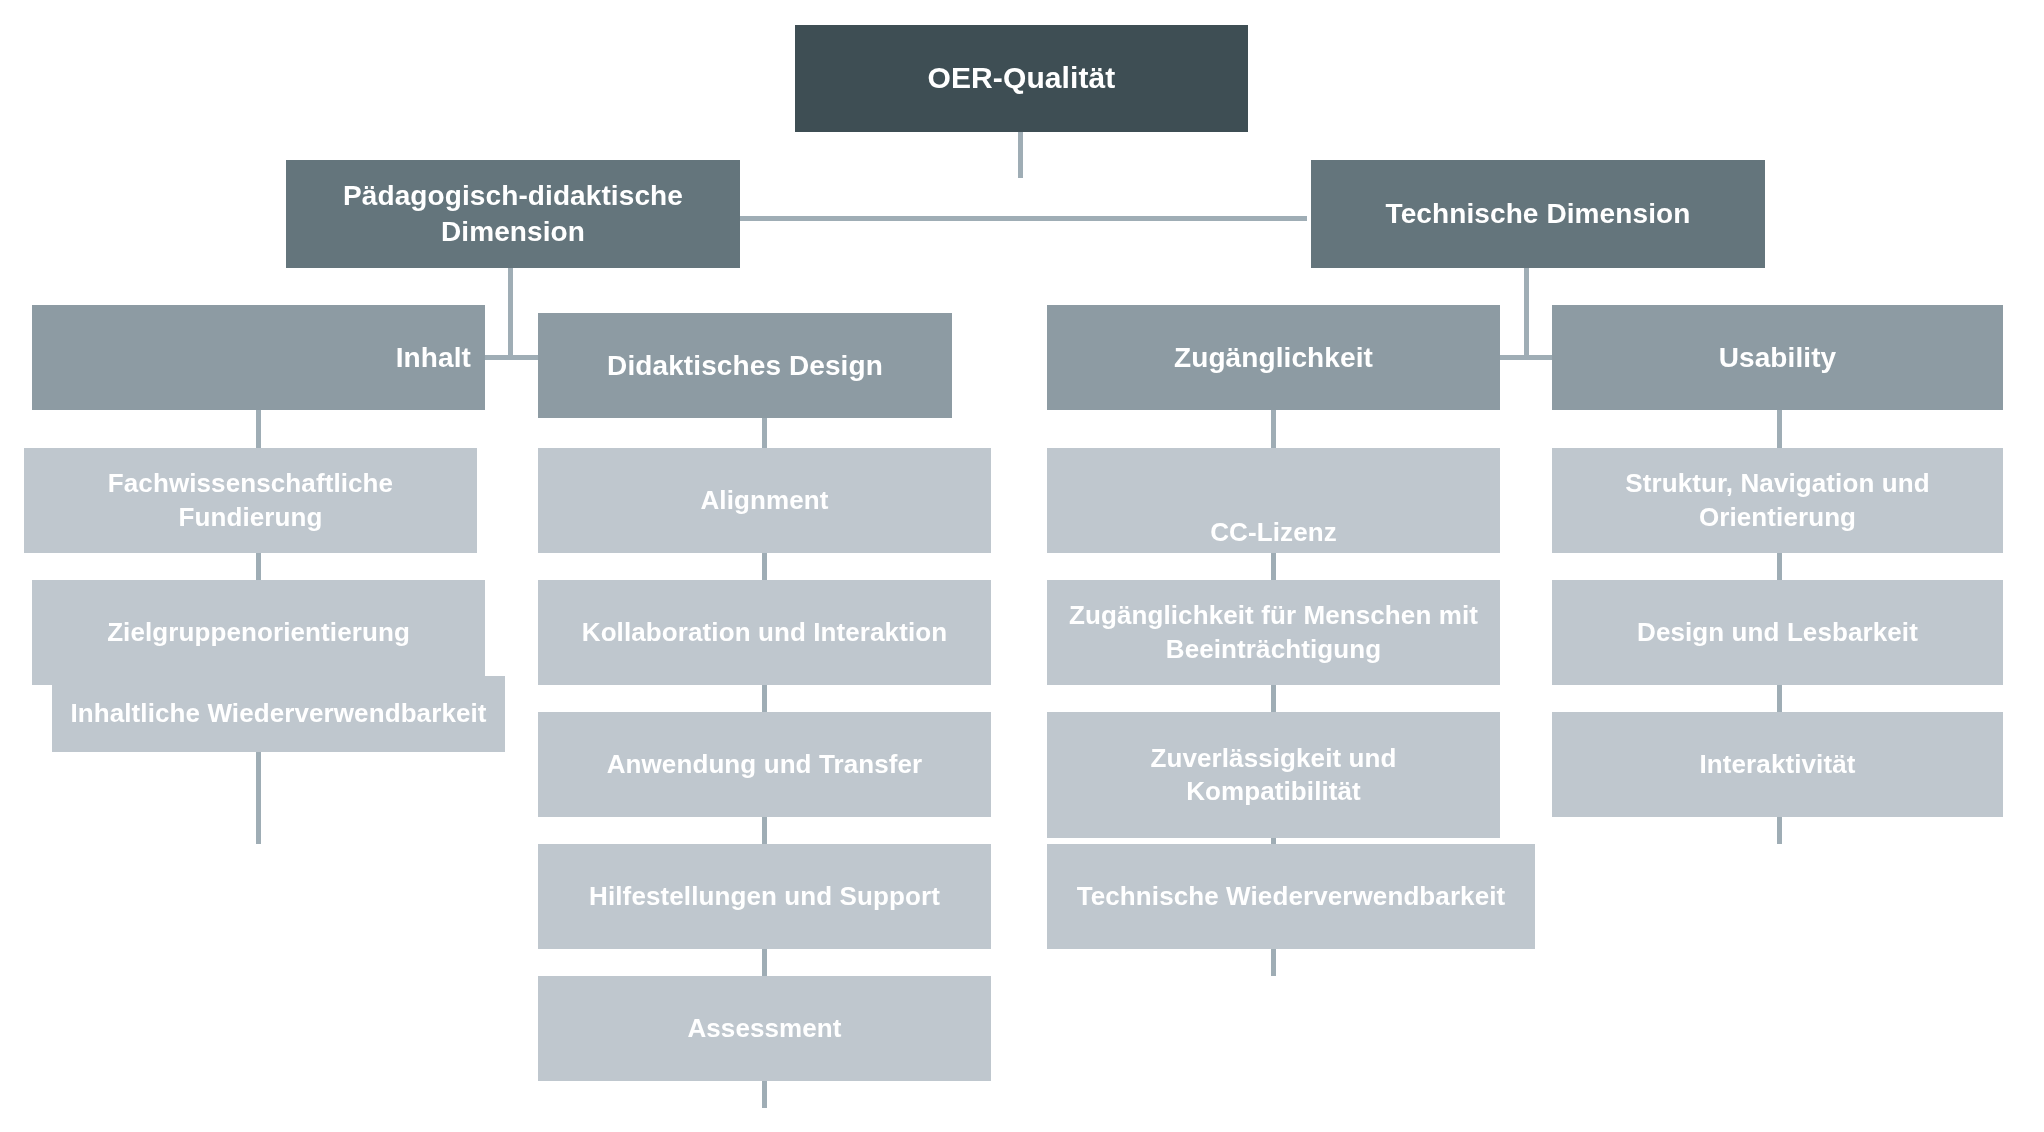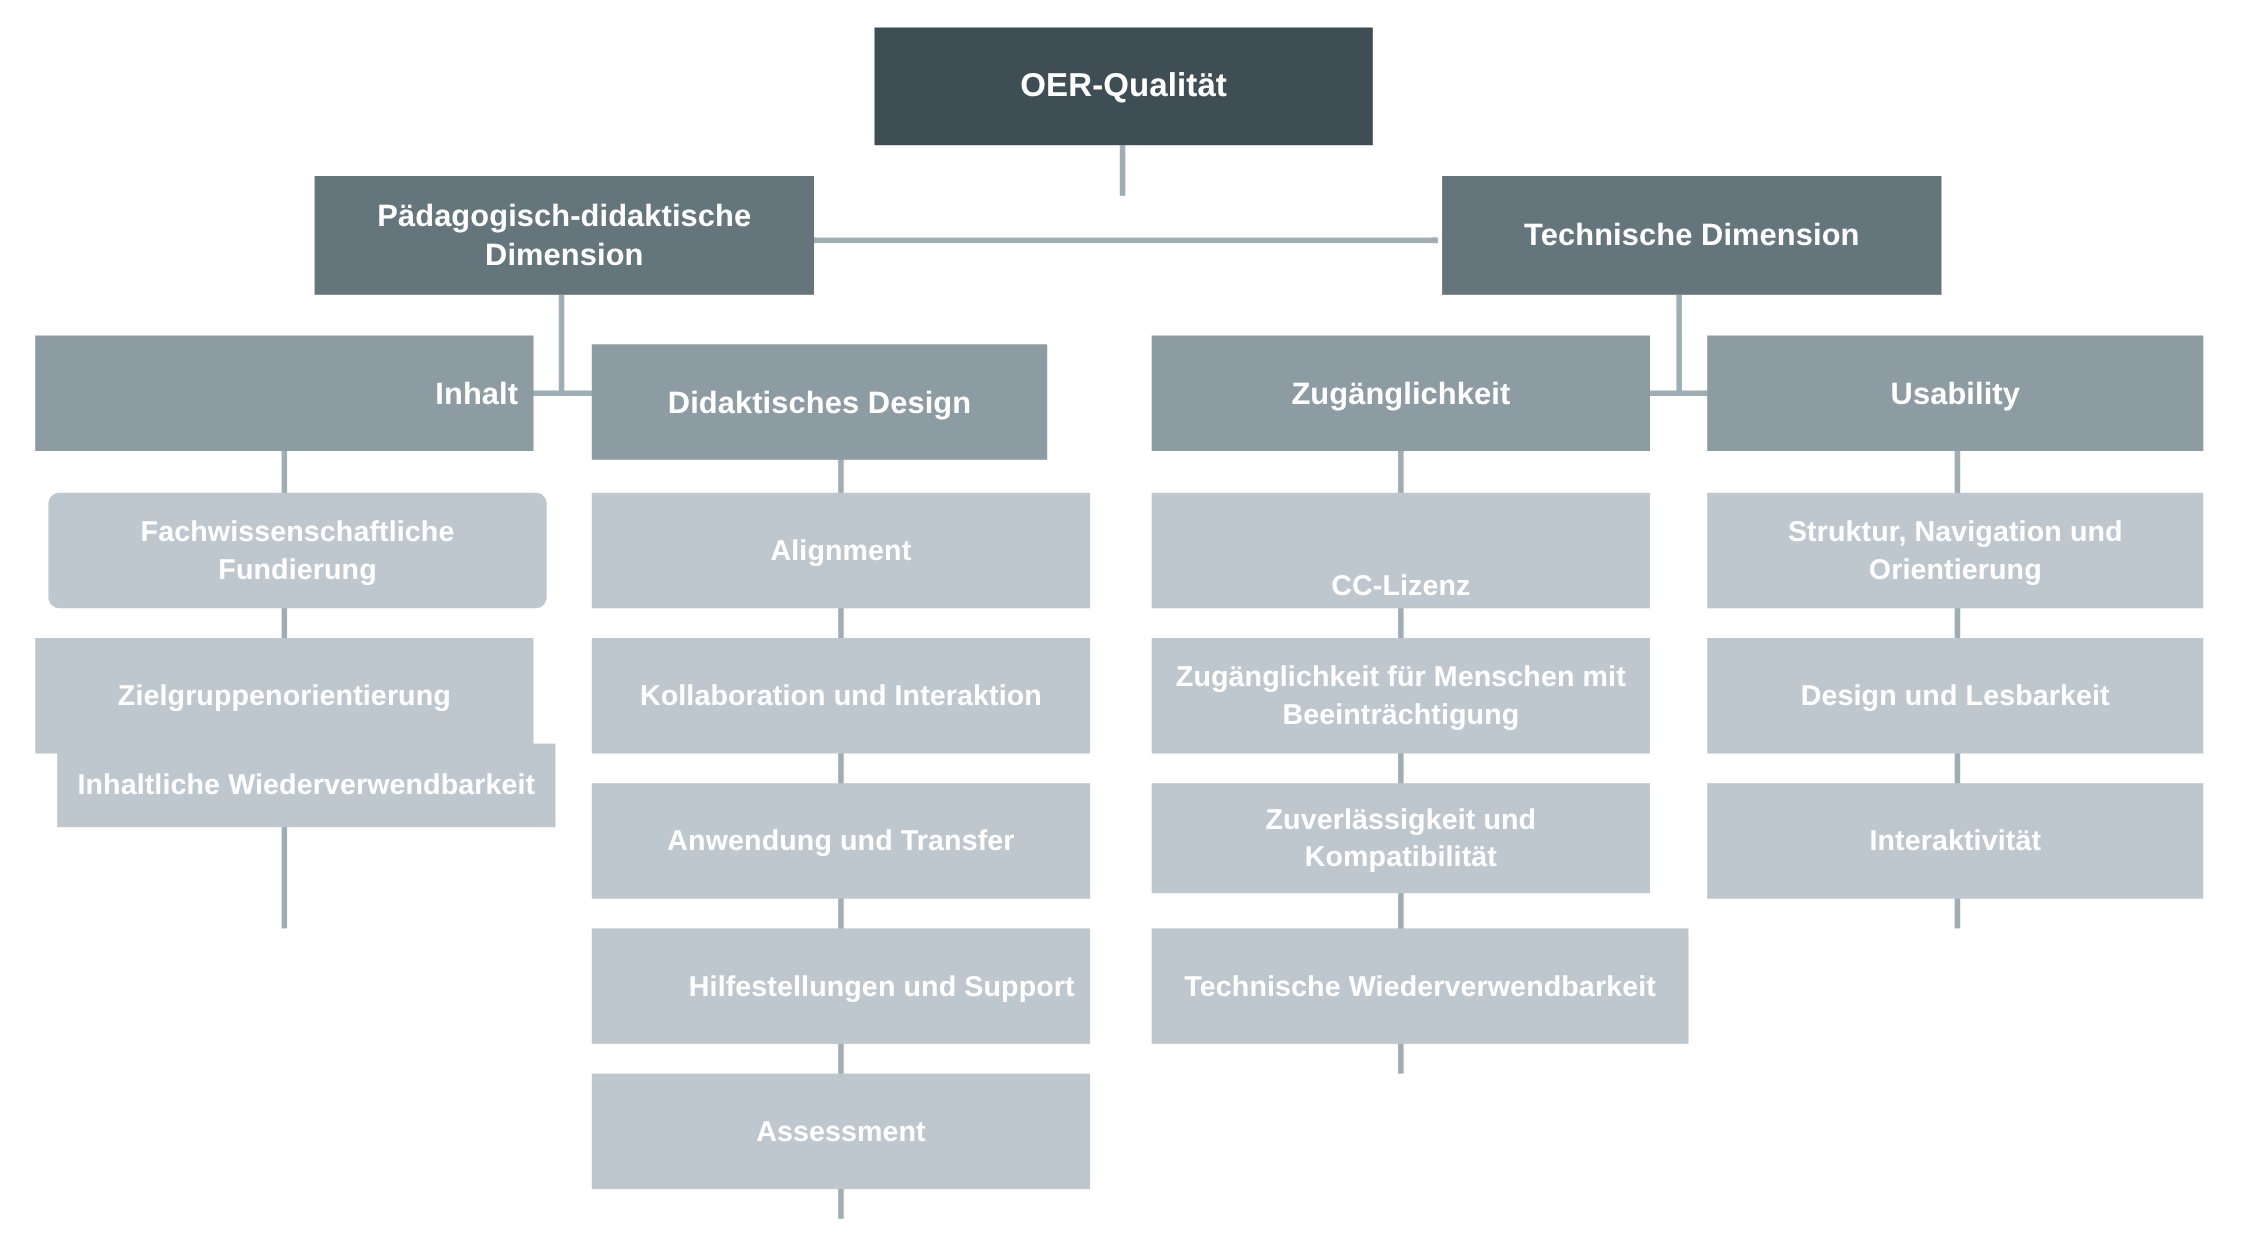--- a/index.html
+++ b/index.html
@@ -108,53 +108,53 @@
   </div>
 
   <div class="node lvl-cat" style="left:1047px; top:305px; width:453px; height:105px;">
     <span class="label">Zugänglichkeit</span>
   </div>
 
   <div class="node lvl-cat" style="left:1552px; top:305px; width:451px; height:105px;">
     <span class="label">Usability</span>
   </div>
 
-  <div class="node lvl-leaf" style="left:44px; top:448px; width:453px; height:105px;border-radius:10px;">
+  <div class="node lvl-leaf" style="left:24px; top:448px; width:453px; height:105px;">
     <span class="label">Fachwissenschaftliche Fundierung</span>
   </div>
   <div class="node lvl-leaf" style="left:32px; top:580px; width:453px; height:105px;">
     <span class="label">Zielgruppenorientierung</span>
   </div>
   <div class="node lvl-leaf" style="left:32px; top:676px; width:453px; height:76px;margin-left:20px;">
     <span class="label">Inhaltliche Wiederverwendbarkeit</span>
   </div>
 
   <div class="node lvl-leaf" style="left:538px; top:448px; width:453px; height:105px;">
     <span class="label">Alignment</span>
   </div>
   <div class="node lvl-leaf" style="left:538px; top:580px; width:453px; height:105px;">
     <span class="label">Kollaboration und Interaktion</span>
   </div>
   <div class="node lvl-leaf" style="left:538px; top:712px; width:453px; height:105px;">
     <span class="label">Anwendung und Transfer</span>
   </div>
-  <div class="node lvl-leaf" style="left:538px; top:844px; width:453px; height:105px;text-align:right;">
+  <div class="node lvl-leaf" style="left:538px; top:844px; width:453px; height:105px;">
     <span class="label">Hilfestellungen und Support</span>
   </div>
   <div class="node lvl-leaf" style="left:538px; top:976px; width:453px; height:105px;">
     <span class="label">Assessment</span>
   </div>
 
   <div class="node lvl-leaf" style="left:1047px; top:448px; width:453px; height:105px;align-items:flex-end;">
     <span class="label">CC-Lizenz</span>
   </div>
   <div class="node lvl-leaf" style="left:1047px; top:580px; width:453px; height:105px;">
     <span class="label">Zugänglichkeit für Menschen mit Beeinträchtigung</span>
   </div>
-  <div class="node lvl-leaf" style="left:1047px; top:712px; width:453px; height:100px;">
+  <div class="node lvl-leaf" style="left:1047px; top:712px; width:453px; height:126px;">
     <span class="label">Zuverlässigkeit und Kompatibilität</span>
   </div>
   <div class="node lvl-leaf" style="left:1047px; top:844px; width:488px; height:105px;">
     <span class="label">Technische Wiederverwendbarkeit</span>
   </div>
 
   <div class="node lvl-leaf" style="left:1552px; top:448px; width:451px; height:105px;">
     <span class="label">Struktur, Navigation und Orientierung</span>
   </div>
   <div class="node lvl-leaf" style="left:1552px; top:580px; width:451px; height:105px;">

